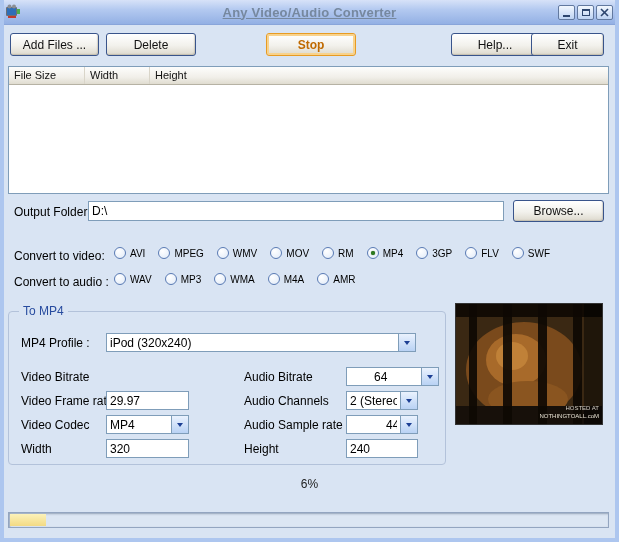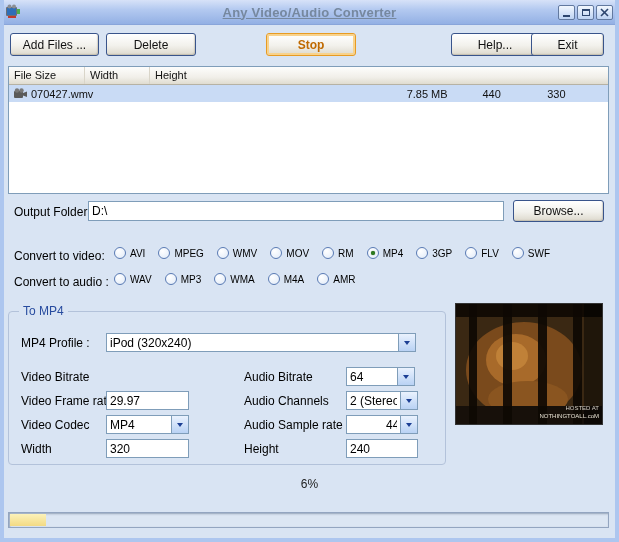--- a/index.html
+++ b/index.html
@@ -92,34 +92,20 @@
   <div class="btn default" style="left:266px;top:33px;width:90px;">Stop</div>
   <div class="btn" style="left:451px;top:33px;width:88px;text-align:center;">Help...</div>
   <div class="btn" style="left:531px;top:33px;width:73px;">Exit</div>
 
   <div class="table">
     <div class="thead">
       <div class="th col1">File Size</div>
       <div class="th col2">Width</div>
       <div class="th col3">Height</div>
     </div>
-    <div class="trow">
-      <div class="td col0">
-        <svg width="14" height="12" viewBox="0 0 14 12">
-          <rect x="0" y="3" width="9" height="7" rx="1" fill="#5a5a5a"></rect>
-          <circle cx="3" cy="2.5" r="2.2" fill="#787878"></circle>
-          <circle cx="7.5" cy="2.5" r="2.2" fill="#787878"></circle>
-          <path d="M9 5 L13 3.5 L13 9 L9 7.5 Z" fill="#5a5a5a"></path>
-        </svg>
-        <span>070427.wmv</span>
-      </div>
-      <div class="td col1">7.85 MB</div>
-      <div class="td col2">440</div>
-      <div class="td col3">330</div>
-    </div>
   </div>
 
   <span class="lbl" style="left:14px;top:205px;">Output Folder :</span>
   <div class="field" style="left:88px;top:201px;width:416px;height:20px;">
     <input value="D:\" style="">
   </div>
   <div class="btn" style="left:513px;top:200px;width:91px;height:22px;">Browse...</div>
 
   <span class="lbl" style="left:14px;top:249px;">Convert to video:</span>
   <div class="radio-row" style="left:114px;top:247px;">
@@ -191,21 +177,21 @@
     <span class="ingrp" style="left:12px;top:24px;">MP4 Profile :</span>
     <div class="field" style="left:97px;top:21px;width:310px;">
       <input value="iPod (320x240)" style="">
       <div class="combo-btn">
           <span class="arr"></span>
         </div>
     </div>
 
     <span class="ingrp" style="left:12px;top:58px;">Video Bitrate</span>
     <span class="ingrp" style="left:235px;top:58px;">Audio Bitrate</span>
-    <div class="field" style="left:337px;top:55px;width:69px;">
+    <div class="field" style="left:337px;top:55px;width:93px;padding-left:24px;">
       <input value="64" style="">
       <div class="combo-btn">
           <span class="arr"></span>
         </div>
     </div>
 
     <span class="ingrp" style="left:12px;top:82px;">Video Frame rate</span>
     <div class="field" style="left:97px;top:79px;width:83px;">
       <input value="29.97" style="">
     </div>

